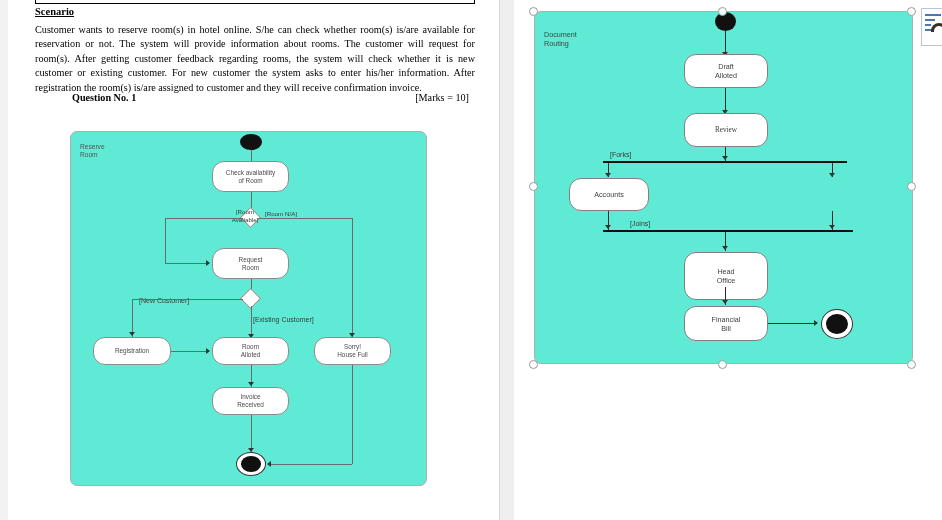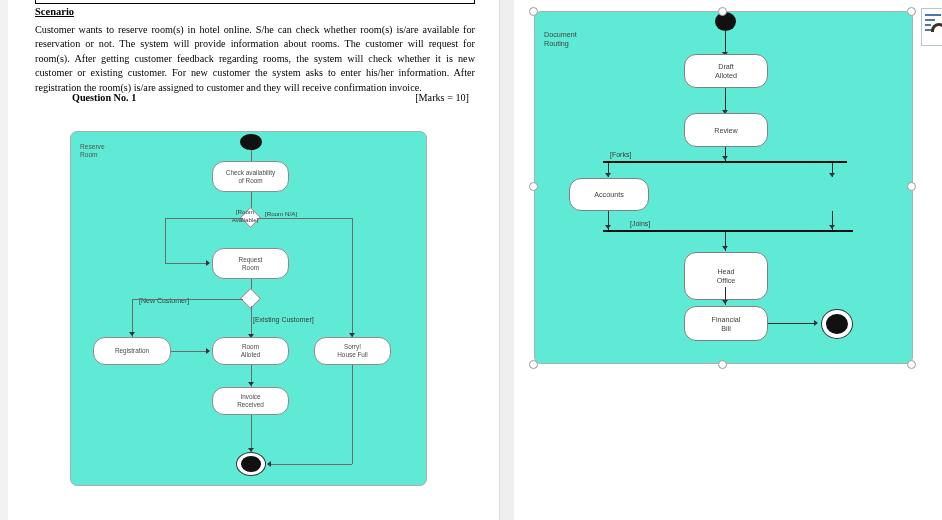--- a/index.html
+++ b/index.html
@@ -309,21 +309,21 @@
     <div class="init-node" style="left:180px; top:0px; width:21px; height:19px;"></div>
     <div class="ln v dark" style="left:190px; top:19px; height:25px;"></div>
     <div class="arrow-d" style="left:187px; top:40px;"></div>
 
     <div class="act big" style="left:149px; top:42px; width:84px; height:34px;">Draft
 Alloted</div>
 
     <div class="ln v dark" style="left:190px; top:76px; height:26px;"></div>
     <div class="arrow-d" style="left:187px; top:98px;"></div>
 
-    <div class="act big" style="left:149px; top:101px; width:84px; height:34px;">Review</div>
+    <div class="act big" style="left:149px; top:101px; width:84px; height:34px;font-family:Liberation Serif, serif;">Review</div>
 
     <div class="ln v dark" style="left:190px; top:135px; height:14px;"></div>
     <div class="arrow-d" style="left:187px; top:144px;"></div>
 
     <div class="bar" style="left:68px; top:149px; width:244px; height:2.2px;"></div>
     <div class="guard lg" style="left:75px; top:139px; width:60px; text-align:left;">[Forks]</div>
 
     <div class="ln v dark" style="left:73px; top:151px; height:14px;"></div>
     <div class="arrow-d" style="left:70px; top:161px;"></div>
 

